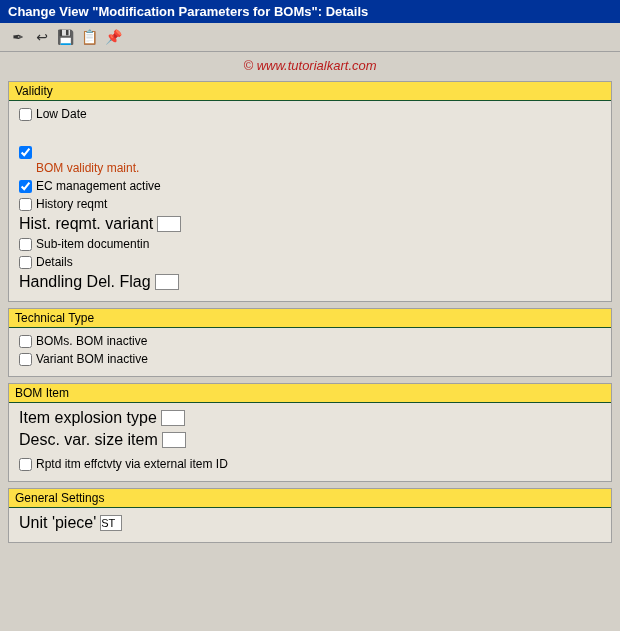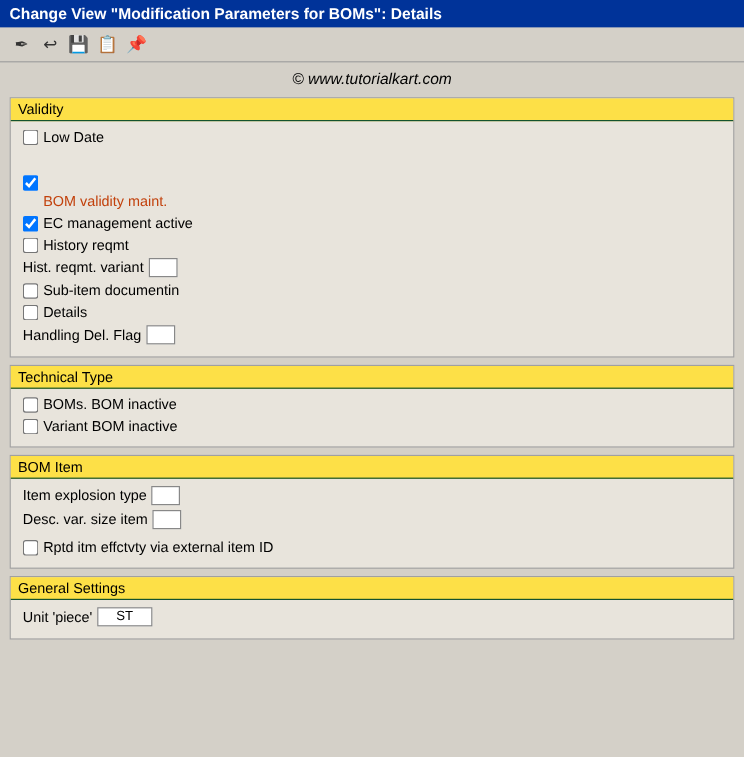--- a/index.html
+++ b/index.html
@@ -32,21 +32,21 @@
       height: 20px;
       display: inline-flex;
       align-items: center;
       justify-content: center;
       cursor: pointer;
       font-size: 14px;
       color: #333;
     }
     .watermark {
       text-align: center;
-      color: #000000;
+      color: #b91c1c;
       font-size: 13px;
       padding: 6px 0 2px 0;
       font-style: italic;
     }
     .main-content {
       padding: 6px 8px;
       background: #d4d0c8;
     }
     .section {
       border: 1px solid #a0a0a0;
@@ -63,21 +63,21 @@
     .section-body {
       padding: 6px 10px;
     }
     .field-row {
       display: flex;
       align-items: center;
       margin-bottom: 4px;
       gap: 4px;
     }
     .field-label {
-      font-size: 12px;
+      font-size: 16px;
       color: #000;
     }
     .field-input {
       border: 1px solid #888;
       background: white;
       height: 16px;
       width: 24px;
       font-size: 11px;
     }
     .checkbox-row {
@@ -192,18 +192,18 @@
         <span class="checkbox-label">Rptd itm effctvty via external item ID</span>
       </div>
     </div>
   </div>
 
   <div class="section">
     <div class="section-header">General Settings</div>
     <div class="section-body">
       <div class="field-row">
         <span class="field-label">Unit 'piece'</span>
-        <input type="text" class="field-input" value="ST" style="width: 46px; text-align: center;">
+        <input type="text" class="field-input" value="ST" style="width: 22px;">
       </div>
     </div>
   </div>
 
 </div>
 
 </body></html>

